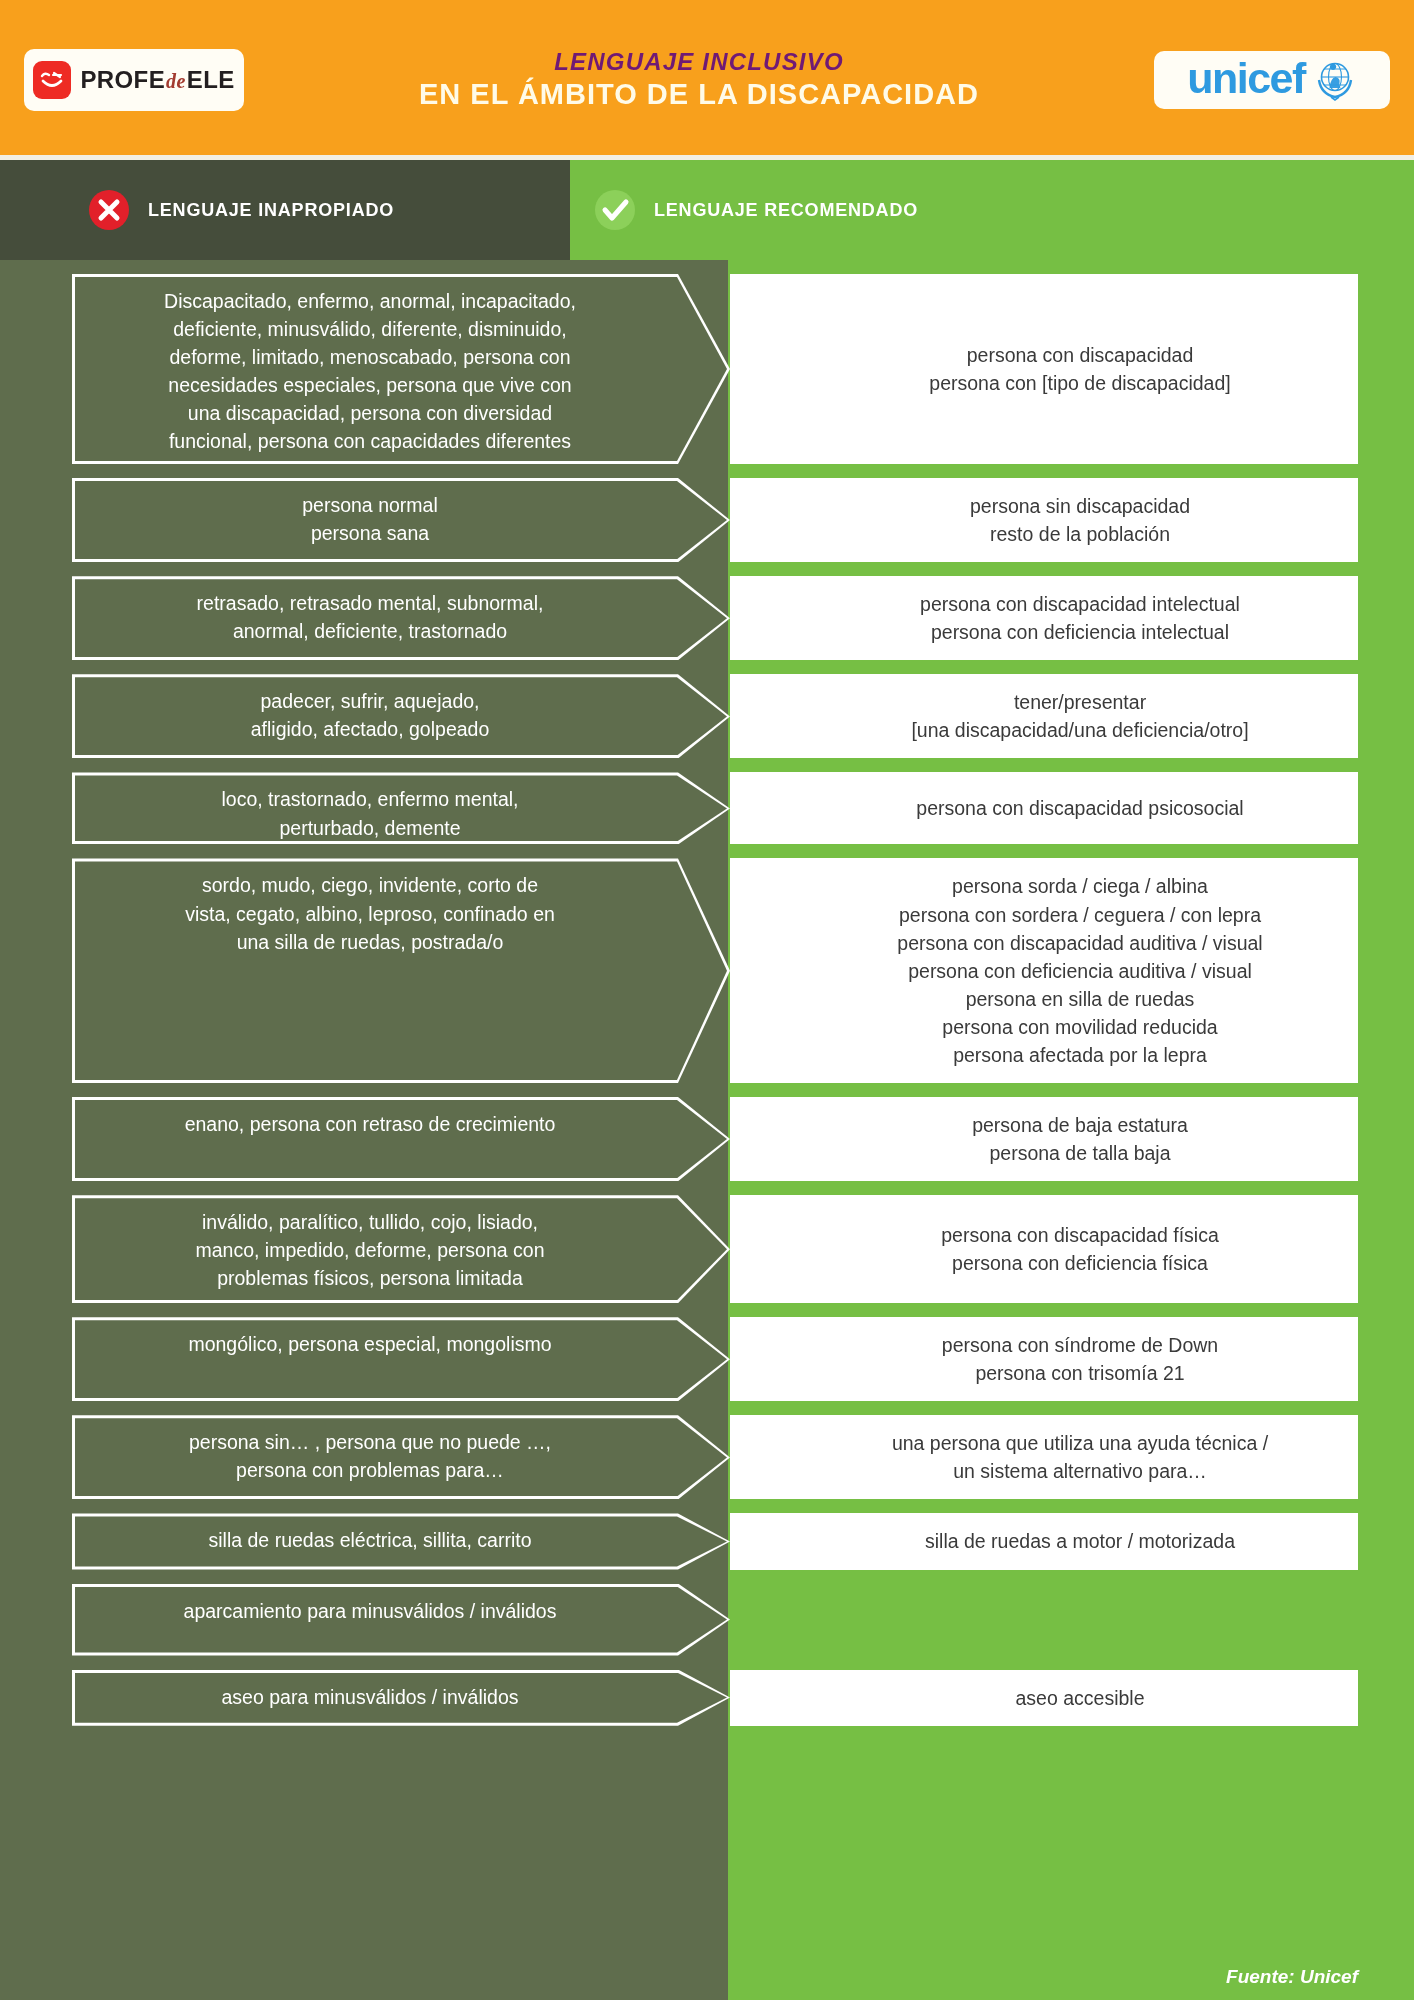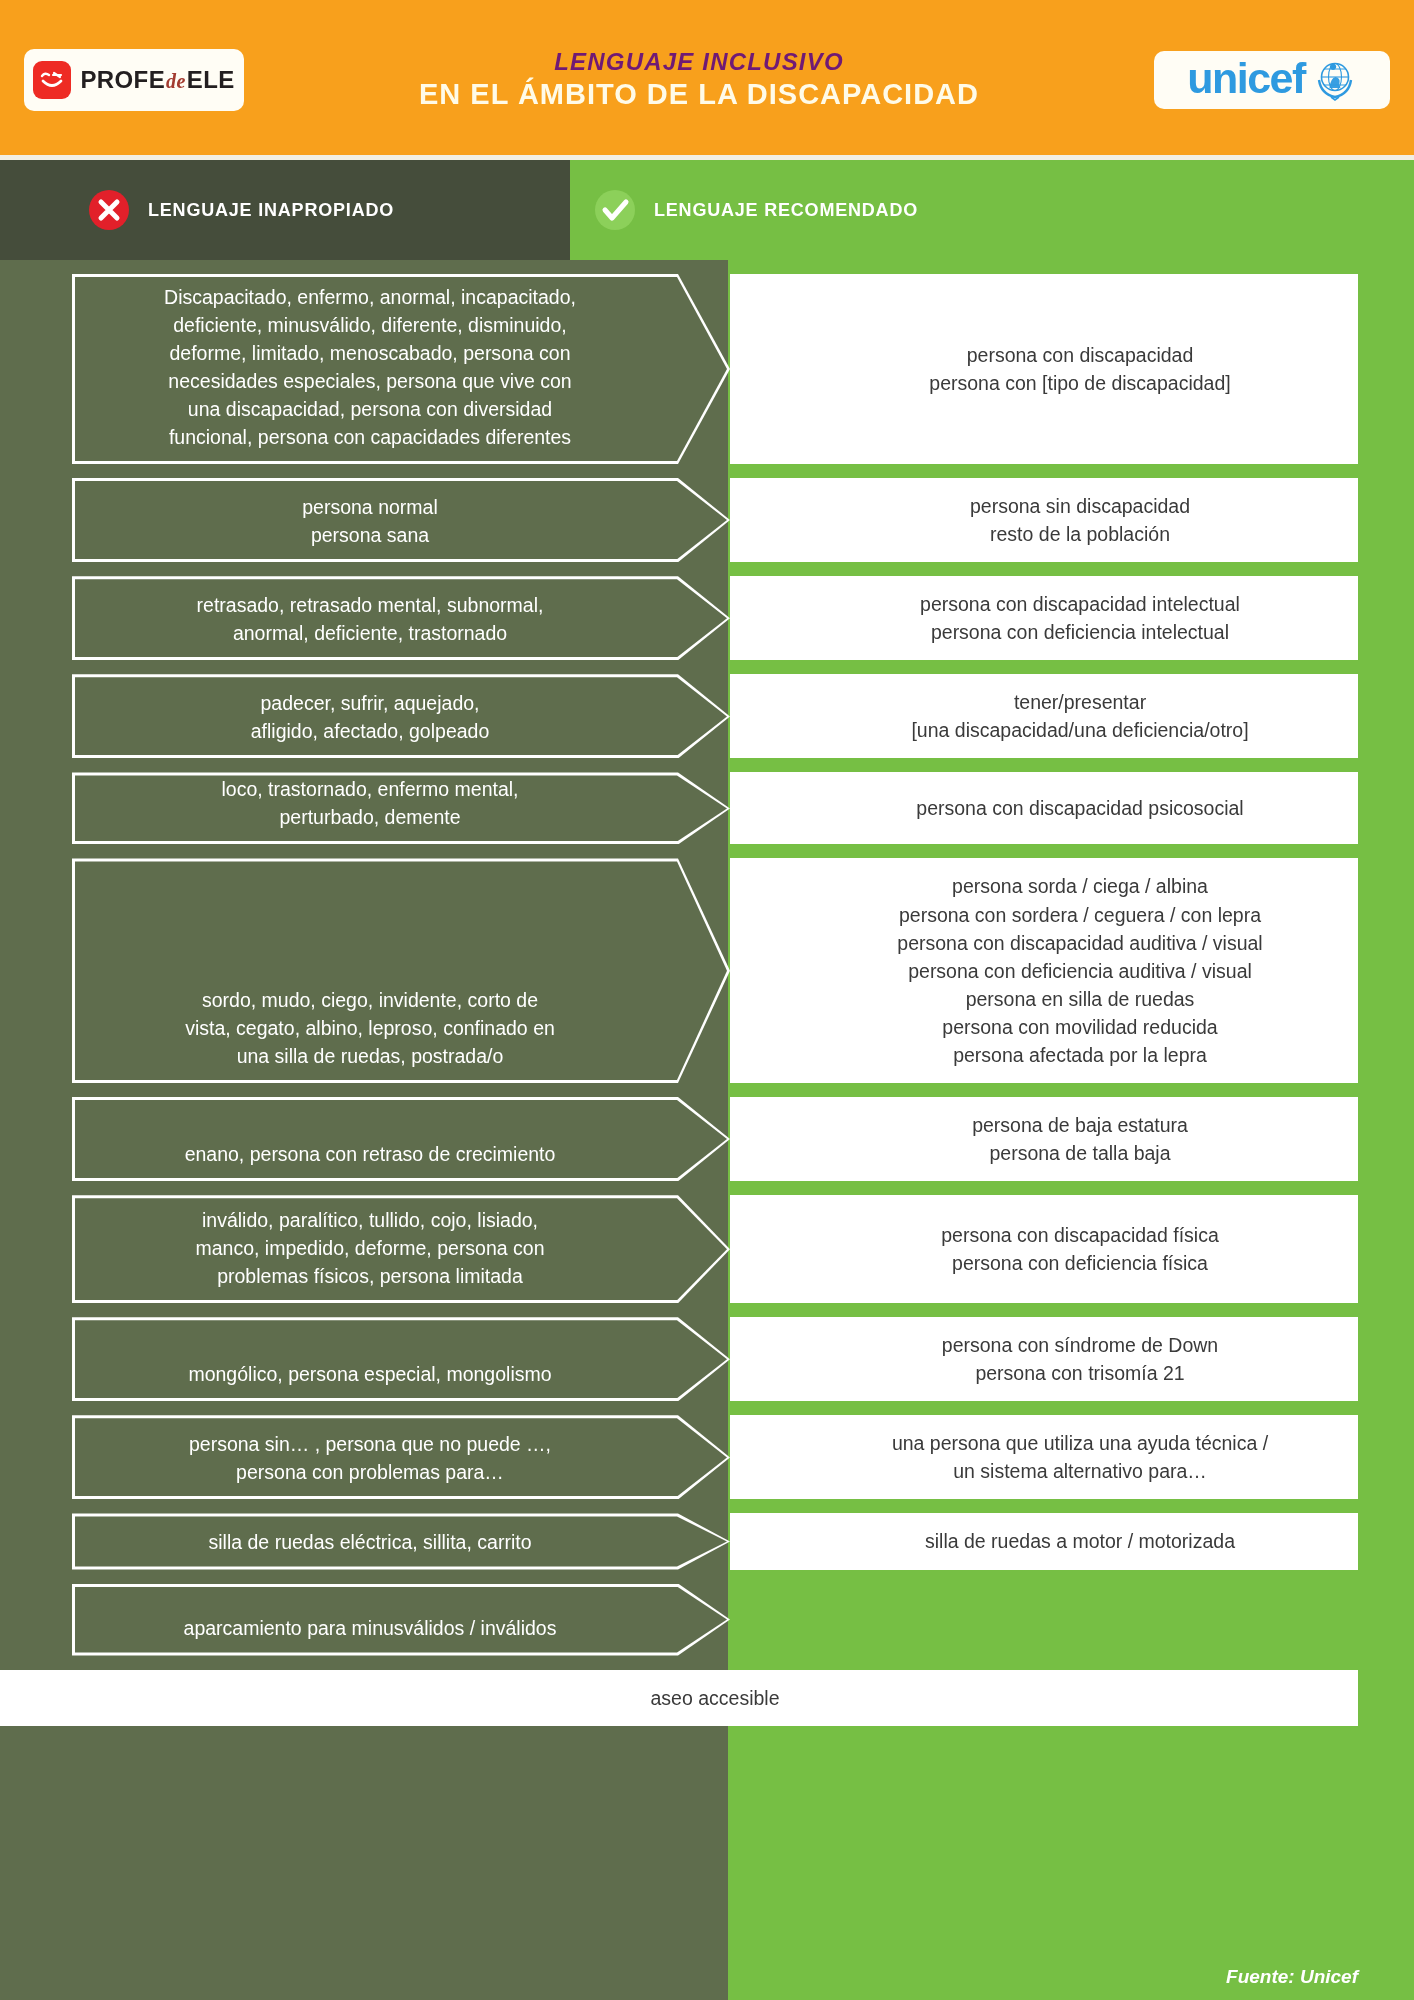--- a/index.html
+++ b/index.html
@@ -184,21 +184,21 @@
     inset: 0;
     background: #ffffff;
     clip-path: polygon(0 0, calc(100% - 52px) 0, 100% 50%, calc(100% - 52px) 100%, 0 100%);
   }
   .bad-inner {
     position: absolute;
     inset: 3px;
     background: #5f6d4d;
     clip-path: polygon(0 0, calc(100% - 50px) 0, 100% 50%, calc(100% - 50px) 100%, 0 100%);
     display: flex;
-    align-items: flex-end;
+    align-items: flex-start;
     justify-content: center;
   }
   .bad-text {
     color: #ffffff;
     font-size: 19.5px;
     line-height: 1.44;
     text-align: center;
     padding: 10px 86px 10px 24px;
     white-space: pre-line;
   }
@@ -441,20 +441,26 @@
         </div>
         <div class="row" style="min-height: 72px;">
           <div class="bad-wrap" style="min-height: 72px;">
             <div class="bad-outline"></div>
             <div class="bad-inner">
               <div class="bad-text">aparcamiento para minusválidos / inválidos</div>
             </div>
           </div>
         </div>
         <div class="row" style="min-height: 52px;">
+          <div class="bad-wrap" style="min-height: 52px;">
+            <div class="bad-outline"></div>
+            <div class="bad-inner">
+              <div class="bad-text">aseo para minusválidos / inválidos</div>
+            </div>
+          </div>
           <div class="cell-good">
             <div class="good-text">aseo accesible</div>
           </div>
         </div>
       </div>
     <div class="source">Fuente: Unicef</div>
   </div>
 
 </div>
 

